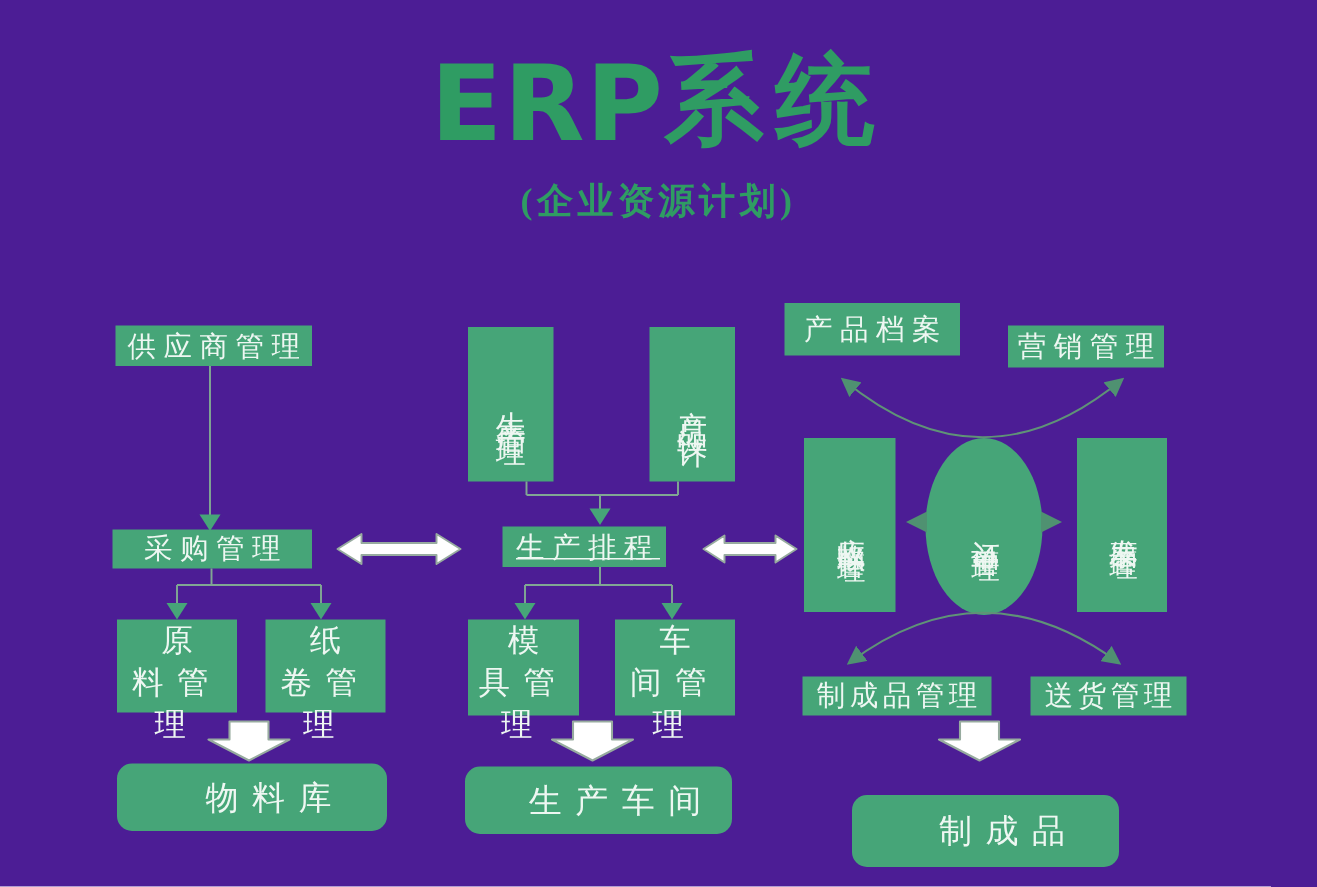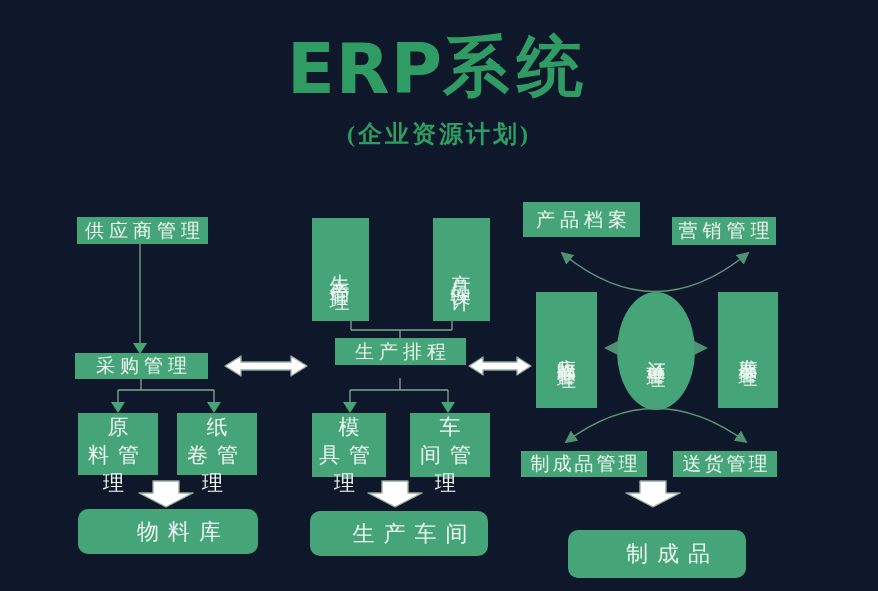--- a/index.html
+++ b/index.html
@@ -1,17 +1,17 @@
 <!DOCTYPE html>
 <html><head>
 <meta charset="utf-8">
 <style>
   html,body { margin:0; padding:0; background:#ffffff; }
   #canvas {
-    position:relative; width:878px; height:591px; background:#0f172a;
+    position:relative; width:878px; height:591px; background:#4c1d95;
     overflow:hidden; font-family:"Liberation Serif","DejaVu Serif",serif;
   }
   
   .title-wrap { position:absolute; top:22px; left:0; width:100%; text-align:center; color:#2f9c63; }
   .title-latin {
     font-family:"DejaVu Sans","Liberation Sans",sans-serif;
     font-weight:bold; font-size:70px; letter-spacing:1px; vertical-align:-4px;
   }
   .title-cjk {
     font-family:"Liberation Serif","DejaVu Serif",serif;
@@ -21,21 +21,21 @@
     position:absolute; top:118px; left:0; width:100%; text-align:center;
     color:#2f9c63; font-size:24px; font-weight:bold; letter-spacing:3px;
   }
   
   .box {
     position:absolute; background:#46a578; color:#eef7f2;
     display:flex; align-items:center; justify-content:center;
     text-align:center; box-sizing:border-box;
   }
   .h1line  { font-size:19px; letter-spacing:5px; text-indent:5px; }
-  .h1line-s{ font-size:19px; letter-spacing:3px; text-indent:3px; }
+  .h1line-s{ font-size:19px; letter-spacing:3px; text-indent:3px;margin-left:14px; }
   .h2line  { font-size:21px; letter-spacing:9px; text-indent:9px; line-height:28px;
              padding:0 6px; flex-wrap:wrap; word-break:break-all; }
   .vert    { writing-mode:vertical-rl; text-orientation:upright; font-size:20px; letter-spacing:6px; }
   .vert-s  { writing-mode:vertical-rl; text-orientation:upright; font-size:19px; letter-spacing:3px; }
   .rounded { border-radius:10px; font-size:22px; letter-spacing:9px; text-indent:9px;padding-left:22px; }
   .ellipse { border-radius:50%; }
   
   #wires { position:absolute; top:0; left:0; width:878px; height:591px; pointer-events:none; }
 </style>
 </head>
@@ -49,21 +49,21 @@
   <div class="subtitle">(企业资源计划)</div>
 
   <div class="box h1line" style="left:75px;top:353px;width:133px;height:26px;">采购管理</div>
   <div class="box h1line" style="left:77px;top:217px;width:131px;height:27px;">供应商管理</div>
   <div class="box h2line" style="left:78px;top:413px;width:80px;height:62px;">原料管理</div>
   <div class="box h2line" style="left:177px;top:413px;width:80px;height:62px;">纸卷管理</div>
   <div class="box rounded" style="left:78px;top:509px;width:180px;height:45px;">物料库</div>
 
   <div class="box vert" style="left:312px;top:218px;width:57px;height:103px;">生产管理</div>
   <div class="box vert" style="left:433px;top:218px;width:57px;height:103px;">产品设计</div>
-  <div class="box h1line" style="left:335px;top:338px;width:131px;height:27px;">生产排程</div>
+  <div class="box h1line" style="left:335px;top:351px;width:109px;height:27px;text-decoration:underline;">生产排程</div>
   <div class="box h2line" style="left:312px;top:413px;width:74px;height:64px;">模具管理</div>
   <div class="box h2line" style="left:410px;top:413px;width:80px;height:64px;">车间管理</div>
   <div class="box rounded" style="left:310px;top:511px;width:178px;height:45px;">生产车间</div>
 
   <div class="box h1line" style="left:523px;top:202px;width:117px;height:35px;">产品档案</div>
   <div class="box h1line" style="left:672px;top:217px;width:104px;height:28px;">营销管理</div>
   <div class="box vert-s" style="left:536px;top:292px;width:61px;height:116px;">应收款管理</div>
   <div class="box vert-s ellipse" style="left:617px;top:292px;width:78px;height:118px;">订单管理</div>
   <div class="box vert-s" style="left:718px;top:292px;width:60px;height:116px;">发票管理</div>
   <div class="box h1line-s" style="left:521px;top:451px;width:126px;height:26px;">制成品管理</div>

